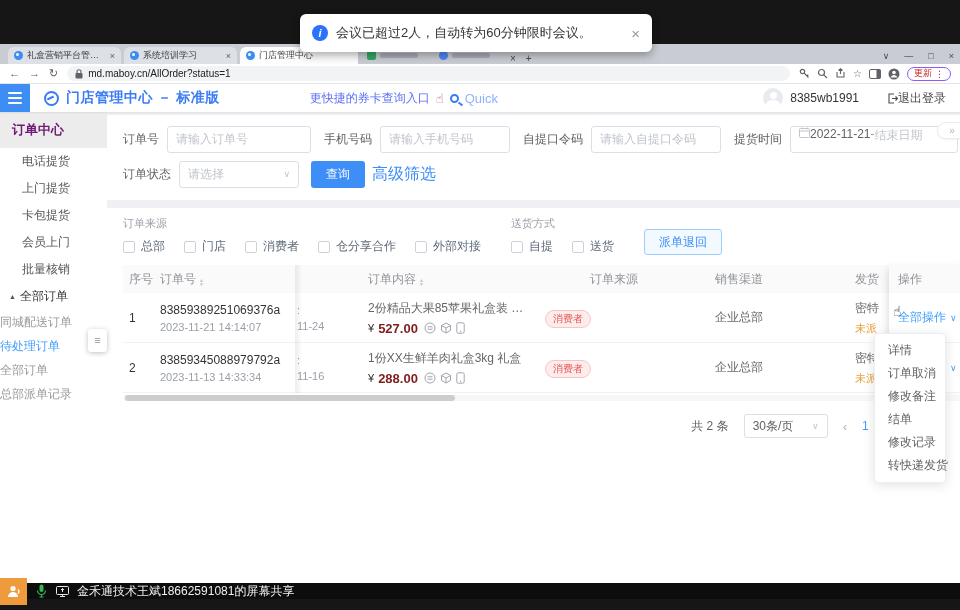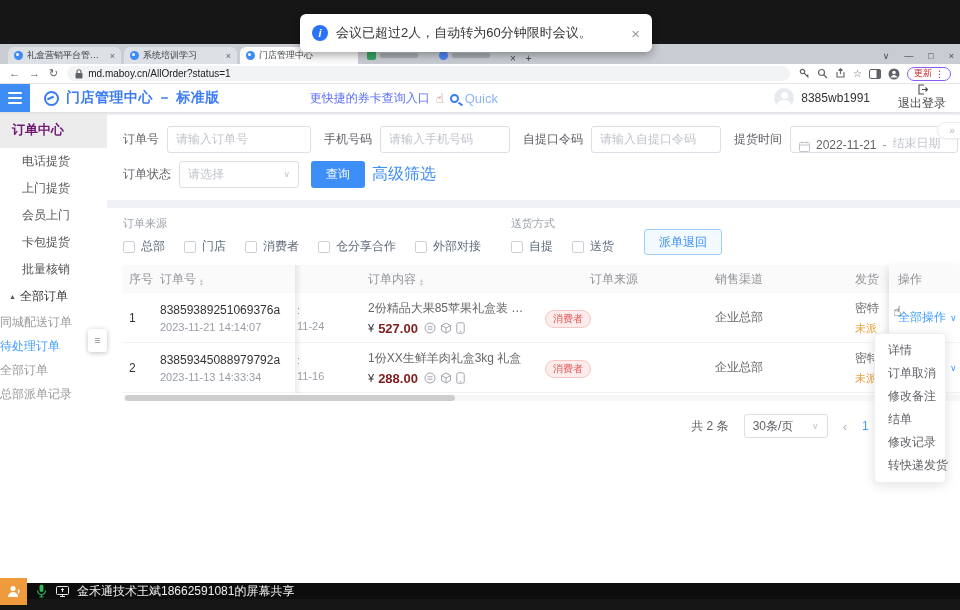--- a/index.html
+++ b/index.html
@@ -41,21 +41,21 @@
   .promo { font-size:12px; color:#5a6ef5; }
   .hand { font-size:13px; color:#c0605e; }
   .mag { width:9px; height:9px; border:2px solid #3a7bf6; border-radius:50%; position:relative; }
   .mag::after { content:""; position:absolute; left:6px; top:7px; width:5px; height:2px; background:#3a7bf6; transform:rotate(40deg); }
   .quick { font-size:13px; color:#8fb3f9; }
   .user-wrap { margin-left:auto; display:flex; align-items:center; padding-right:14px; }
   .avatar { width:20px; height:20px; border-radius:50%; background:#e7eaee; position:relative; overflow:hidden; }
   .avatar::before { content:""; position:absolute; left:6.5px; top:4px; width:7px; height:7px; border-radius:50%; background:#fff; }
   .avatar::after { content:""; position:absolute; left:3px; top:12px; width:14px; height:9px; border-radius:50%; background:#fff; }
   .uname { font-size:12px; color:#333; margin-left:7px; }
-  .logout { display:flex; align-items:center; margin-left:28px; font-size:12px; color:#4a4a4a;flex-direction:column; }
+  .logout { display:flex; align-items:center; margin-left:28px; font-size:12px; color:#4a4a4a; }
 
   
   .main { display:flex; height:471px; }
   .sidebar { width:107px; background:#fff; flex:none; }
   .sec { height:36px; line-height:36px; background:#ececec; font-size:13px; font-weight:bold; color:#701a75; padding-left:12px; }
   .sitem { height:27px; line-height:27px; padding-left:22px; font-size:12px; color:#555; }
   .sgroup { height:27px; line-height:27px; padding-left:9px; font-size:12px; color:#333; display:flex; align-items:center; gap:4px; }
   .tri { font-size:7px; color:#555; }
   .ssub { height:24px; line-height:24px; font-size:12px; color:#999; }
   .ssub.active { color:#409eff; }
@@ -63,21 +63,21 @@
   .content { flex:1; background:#eef0f3; padding:3px 8px 0 0; display:flex; flex-direction:column; }
 
   
   .filter-card { background:#fff; padding:10px 16px 12px; position:relative; }
   .frow { display:flex; align-items:center; height:28px; }
   .frow + .frow { margin-top:7px; }
   .flabel { font-size:12px; color:#606266; margin-right:8px; white-space:nowrap; }
   .tin { height:27px; border:1px solid #dcdfe6; border-radius:3px; padding:0 8px; font-size:12px; color:#606266; font-family:inherit; }
   .tin::placeholder { color:#c0c4cc; }
   .gap { width:13px; }
-  .datebox { height:27px; border:1px solid #dcdfe6; border-radius:3px; display:flex; align-items:flex-end; gap:6px; padding:0 8px; width:168px; }
+  .datebox { height:27px; border:1px solid #dcdfe6; border-radius:3px; display:flex; align-items:flex-start; padding:0 8px; width:168px; }
   .dval { font-size:12px; color:#606266; }
   .dsep { font-size:12px; color:#999; }
   .dph { font-size:12px; color:#c0c4cc; }
   .selbox { height:27px; width:120px; border:1px solid #dcdfe6; border-radius:3px; display:flex; align-items:center; justify-content:space-between; padding:0 8px; }
   .ph { font-size:12px; color:#c0c4cc; }
   .chev { font-size:9px; color:#c0c4cc; }
   .btn-primary { height:27px; padding:0 15px; background:#3e8ef7; color:#fff; font-size:12px; border:none; border-radius:3px; margin-left:12px; }
   .adv { font-size:16px; color:#3e8ef7; margin-left:7px; }
   .collapse-pill { position:absolute; right:7px; top:7px; width:30px; height:17px; border:1px solid #ececec; background:#fff; border-radius:9px; color:#b3b3b3; font-size:10px; text-align:center; line-height:15px; box-shadow:0 1px 2px rgba(0,0,0,.05); }
 
@@ -251,22 +251,22 @@
           <span>退出登录</span>
         </div>
       </div>
     </div>
 
     <div class="main">
       <aside class="sidebar">
         <div class="sec">订单中心</div>
         <div class="sitem">电话提货</div>
         <div class="sitem">上门提货</div>
+        <div class="sitem">卡包提货</div>
         <div class="sitem">会员上门</div>
-        <div class="sitem">卡包提货</div>
         <div class="sitem">批量核销</div>
         <div class="sgroup">
           <span class="tri">▲</span>
           <span>全部订单</span>
         </div>
         <div class="ssub">同城配送订单</div>
         <div class="ssub active">待处理订单</div>
         <div class="ssub">全部订单</div>
         <div class="ssub">总部派单记录</div>
       </aside>

